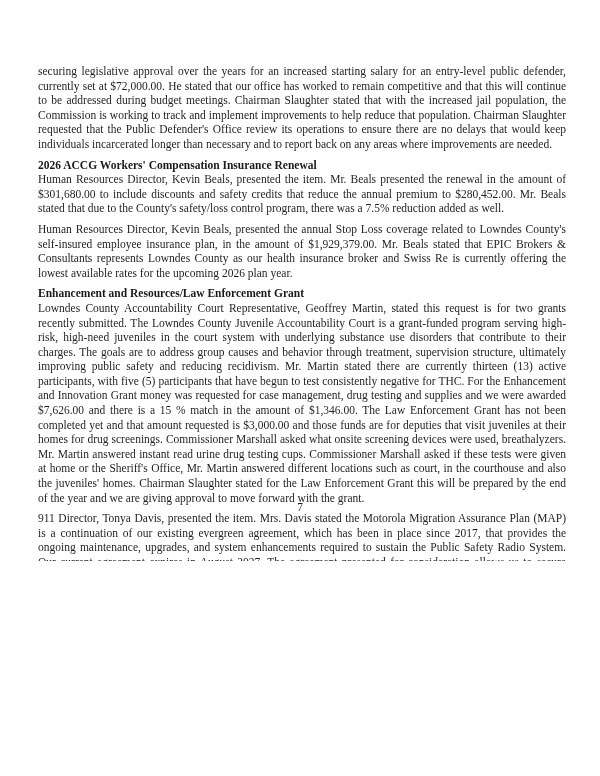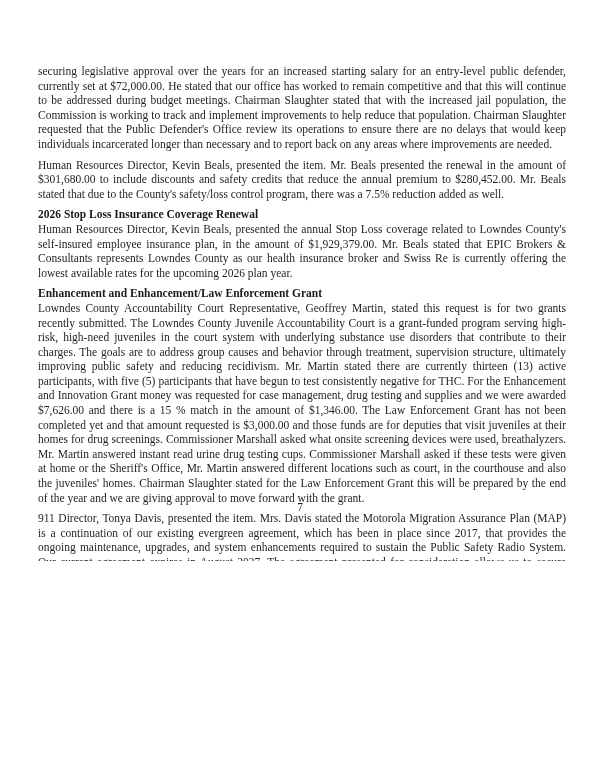--- a/index.html
+++ b/index.html
@@ -54,30 +54,30 @@
 </head>
 <body>
 
 <div class="page">
 
   <section class="doc-section">
     <p class="body-text">securing legislative approval over the years for an increased starting salary for an entry-level public defender, currently set at $72,000.00. He stated that our office has worked to remain competitive and that this will continue to be addressed during budget meetings. Chairman Slaughter stated that with the increased jail population, the Commission is working to track and implement improvements to help reduce that population. Chairman Slaughter requested that the Public Defender's Office review its operations to ensure there are no delays that would keep individuals incarcerated longer than necessary and to report back on any areas where improvements are needed.</p>
   </section>
 
   <section class="doc-section">
+    <h2 class="section-heading">2026 ACCG Workers' Compensation Insurance Renewal</h2>
     <p class="body-text">Human Resources Director, Kevin Beals, presented the item. Mr. Beals presented the renewal in the amount of $301,680.00 to include discounts and safety credits that reduce the annual premium to $280,452.00. Mr. Beals stated that due to the County's safety/loss control program, there was a 7.5% reduction added as well.</p>
   </section>
 
   <section class="doc-section">
-    <h2 class="section-heading">2026 Stop Loss Insurance Coverage Renewal</h2>
     <p class="body-text">Human Resources Director, Kevin Beals, presented the annual Stop Loss coverage related to Lowndes County's self-insured employee insurance plan, in the amount of $1,929,379.00. Mr. Beals stated that EPIC Brokers &amp; Consultants represents Lowndes County as our health insurance broker and Swiss Re is currently offering the lowest available rates for the upcoming 2026 plan year.</p>
   </section>
 
   <section class="doc-section">
-    <h2 class="section-heading">Enhancement and Enhancement/Law Enforcement Grant</h2>
+    <h2 class="section-heading">Enhancement and Resources/Law Enforcement Grant</h2>
     <p class="body-text">Lowndes County Accountability Court Representative, Geoffrey Martin, stated this request is for two grants recently submitted. The Lowndes County Juvenile Accountability Court is a grant-funded program serving high-risk, high-need juveniles in the court system with underlying substance use disorders that contribute to their charges. The goals are to address group causes and behavior through treatment, supervision structure, ultimately improving public safety and reducing recidivism. Mr. Martin stated there are currently thirteen (13) active participants, with five (5) participants that have begun to test consistently negative for THC. For the Enhancement and Innovation Grant money was requested for case management, drug testing and supplies and we were awarded $7,626.00 and there is a 15 % match in the amount of $1,346.00. The Law Enforcement Grant has not been completed yet and that amount requested is $3,000.00 and those funds are for deputies that visit juveniles at their homes for drug screenings. Commissioner Marshall asked what onsite screening devices were used, breathalyzers. Mr. Martin answered instant read urine drug testing cups. Commissioner Marshall asked if these tests were given at home or the Sheriff's Office, Mr. Martin answered different locations such as court, in the courthouse and also the juveniles' homes. Chairman Slaughter stated for the Law Enforcement Grant this will be prepared by the end of the year and we are giving approval to move forward with the grant.</p>
   </section>
 
   <section class="doc-section">
     <p class="body-text">911 Director, Tonya Davis, presented the item. Mrs. Davis stated the Motorola Migration Assurance Plan (MAP) is a continuation of our existing evergreen agreement, which has been in place since 2017, that provides the ongoing maintenance, upgrades, and system enhancements required to sustain the Public Safety Radio System. Our current agreement expires in August 2027. The agreement presented for consideration allows us to secure pricing at current rates, with the new term beginning in September 2027 and extending through August 2032. The total cost is $5,039,730.00, of that amount, approximately $2,143,327.00, will be for equipment planned for use with future SPLOST funds. Chairman Slaughter asked if this was for the equipment and software. Mrs. Davis responded yes, and the equipment can be invoiced separately. County Manager, Paige Dukes, stated a question</p>
   </section>
 
   <div class="page-number">7</div>
 
 </div>

